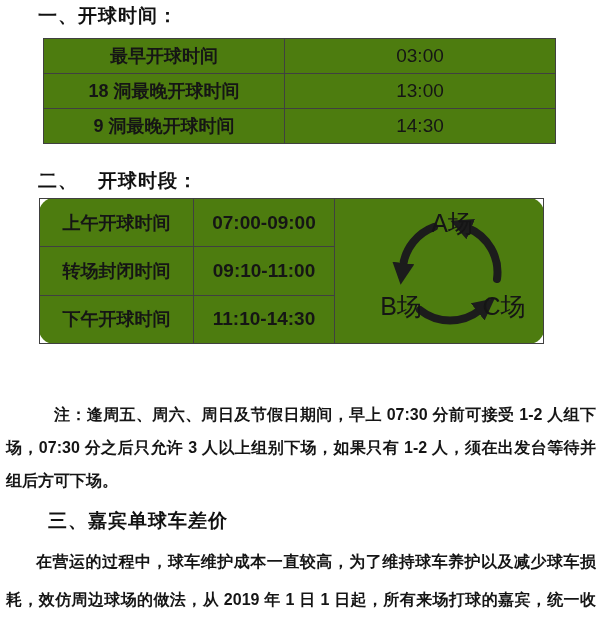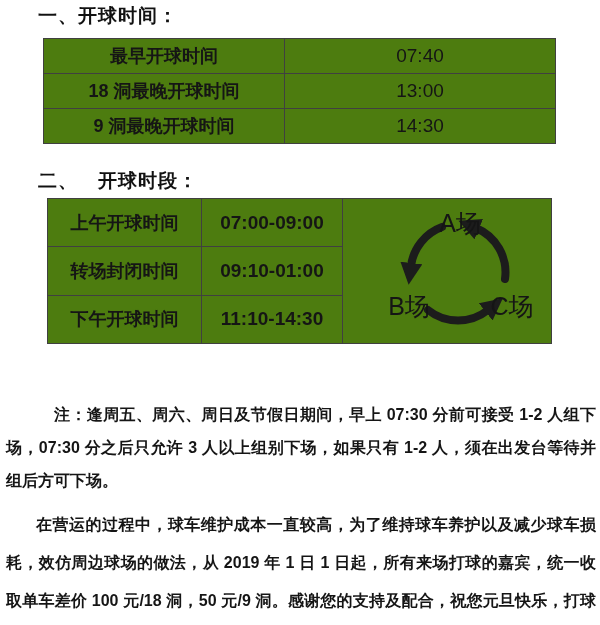--- a/index.html
+++ b/index.html
@@ -31,21 +31,21 @@
     border:1.5px solid #404040;
     text-align:center;
     vertical-align:middle;
     padding:0;
   }
   #table-1 { left:43px; top:38px; width:510px; }
   #table-1 td { height:34px; }
   #table-1 .cell-label { width:240px; font-weight:700; font-size:18px; }
   #table-1 .cell-value { width:270px; font-weight:400; font-size:19px; }
 
-  #table-2 { left:47px; top:198px; width:501px; }
+  #table-2 { left:39px; top:198px; width:501px;border-radius:15px; }
   #table-2 td { height:47px; }
   #table-2 .cell-label { width:153px; font-weight:700; font-size:18px; }
   #table-2 .cell-value { width:140px; font-weight:700; font-size:19px; }
   #table-2 .cell-diagram { width:208px;margin-top:29px; }
 
   .diagram-svg { display:block; margin:0 auto; }
   .diagram-svg text {
     font-family:"Liberation Sans", sans-serif;
     font-size:25px;
     fill:#151515;
@@ -89,21 +89,21 @@
 <body>
 
 <div>
 
   <div id="heading-1" class="sec-heading">一、开球时间：</div>
 
   <table id="table-1">
     <tbody>
         <tr>
       <td class="cell-label">最早开球时间</td>
-      <td class="cell-value">07:40</td>
+      <td class="cell-value">03:00</td>
     </tr>
     <tr>
       <td class="cell-label">18 洞最晚开球时间</td>
       <td class="cell-value">13:00</td>
     </tr>
     <tr>
       <td class="cell-label">9 洞最晚开球时间</td>
       <td class="cell-value">14:30</td>
     </tr>
   </tbody>
@@ -128,29 +128,30 @@
           <path class="arc" d="M 83 111 A 48 48 0 0 0 143 111" marker-end="url(#arrowhead)"></path>
           <path class="arc" d="M 160 80 A 48 48 0 0 0 131 29" marker-end="url(#arrowhead)"></path>
           <text x="115" y="33" text-anchor="middle">A场</text>
           <text x="64" y="116" text-anchor="middle">B场</text>
           <text x="167" y="116" text-anchor="middle">C场</text>
         </svg>
       </td>
     </tr>
     <tr>
       <td class="cell-label">转场封闭时间</td>
-      <td class="cell-value">09:10-01:00</td>
+      <td class="cell-value">09:10-11:00</td>
     </tr>
     <tr>
       <td class="cell-label">下午开球时间</td>
       <td class="cell-value">11:10-14:30</td>
     </tr>
   </tbody>
     </table>
 
   <div class="bottom-flow">
     <p class="note-para">注：逢周五、周六、周日及节假日期间，早上 07:30 分前可接受 1-2 人组下场，07:30 分之后只允许 3 人以上组别下场，如果只有 1-2 人，须在出发台等待并组后方可下场。</p>
 
+    <div id="heading-3">三、嘉宾单球车差价</div>
 
     <p class="body-para">在营运的过程中，球车维护成本一直较高，为了维持球车养护以及减少球车损耗，效仿周边球场的做法，从 2019 年 1 日 1 日起，所有来场打球的嘉宾，统一收取单车差价 100 元/18 洞，50 元/9 洞。感谢您的支持及配合，祝您元旦快乐，打球愉快！</p>
   </div>
 
 </div>
 
 </body></html>

